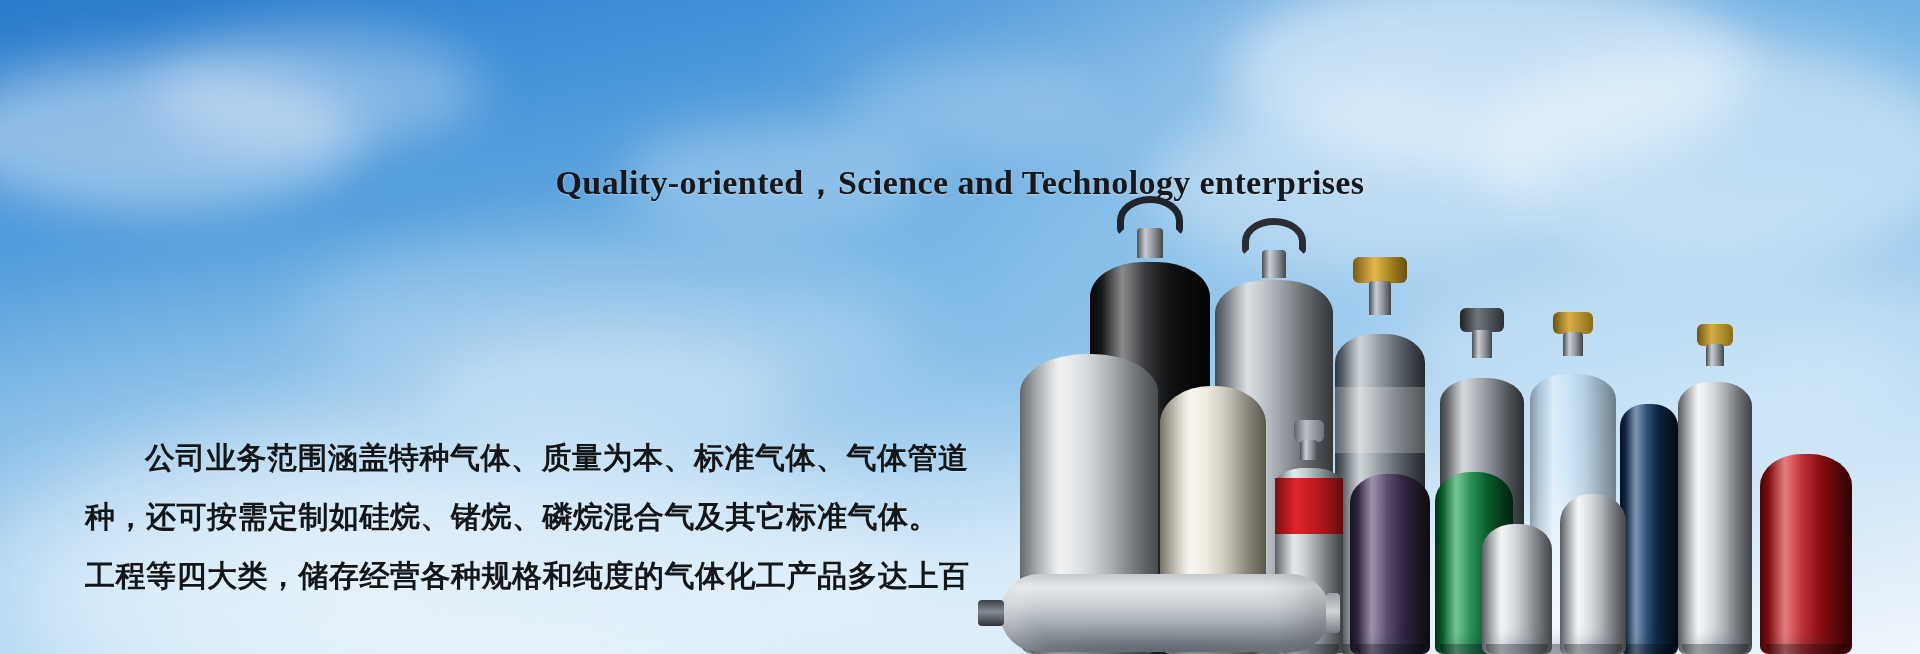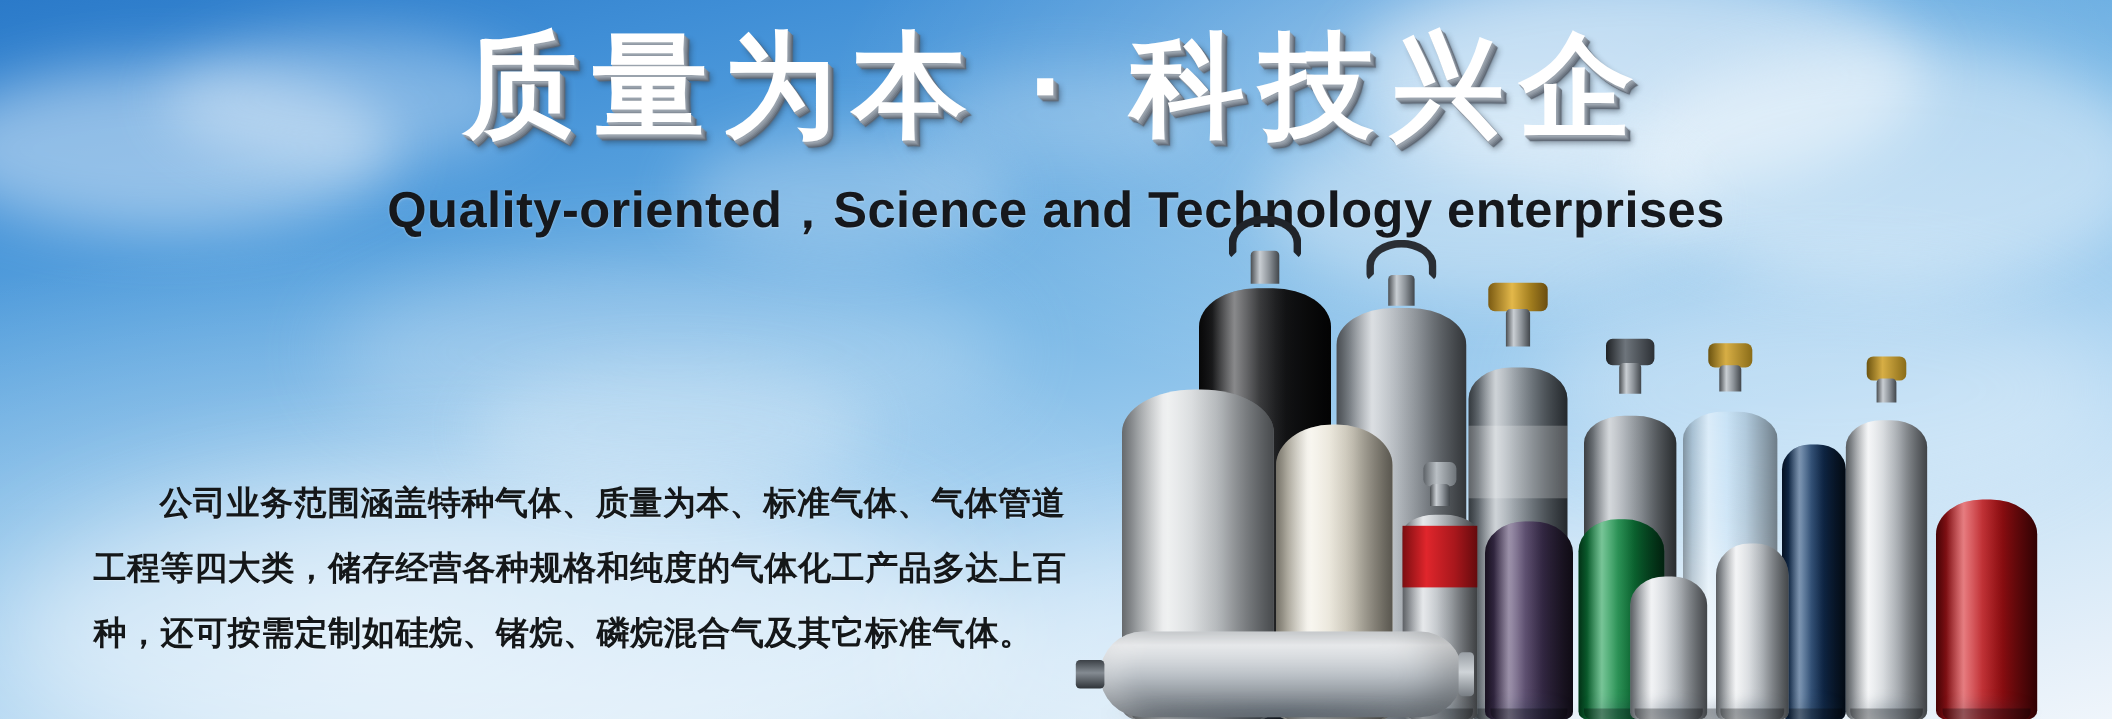--- a/index.html
+++ b/index.html
@@ -77,22 +77,22 @@
        5px 5px 1px #5d6672,
        6px 7px 6px rgba(25,35,48,.48);
   }
 
   
   .subtitle {
     position:absolute;
     left:0; right:0;
     top:160px;
     text-align:center;
-    font-family:Liberation Sans, sans-serif;
-    font-size:46px;
+    font-family:Liberation Serif, serif;
+    font-size:34px;
     font-weight:700;
     letter-spacing:0.4px;
     color:#16181c;
     white-space:nowrap;
     text-shadow:0 1px 2px rgba(255,255,255,.35);
   }
 
   
   .highlight-box {
     position:absolute;
@@ -233,29 +233,28 @@
   <div class="cloud c4"></div>
   <div class="cloud c5"></div>
   <div class="cloud c6"></div>
   <div class="cloud c7"></div>
   <div class="cloud c8"></div>
   <div class="cloud c9"></div>
   <div class="cloud c10"></div>
   <div class="cloud c11"></div>
   <div class="cloud c12"></div>
 
-  <div class="headline">质量为本 · 科技兴企</div>
 
   <div class="subtitle">Quality-oriented，Science and Technology enterprises</div>
 
 
   <div class="blurb">
     <span class="ln indent">公司业务范围涵盖特种气体、质量为本、标准气体、气体管道</span>
+    <span class="ln">种，还可按需定制如硅烷、锗烷、磷烷混合气及其它标准气体。</span>
     <span class="ln">工程等四大类，储存经营各种规格和纯度的气体化工产品多达上百</span>
-    <span class="ln">种，还可按需定制如硅烷、锗烷、磷烷混合气及其它标准气体。</span>
   </div>
 
   <div class="cylinders">
 
     <div class="cyl" style="left:-40px; width:120px; height:420px;">
       <div class="guard" style="width:66px; height:40px; top:-38px;"></div>
       <div class="neck" style="width:26px; height:30px; top:-6px;"></div>
       <div class="body" style="height:392px; background:linear-gradient(90deg,#0b0b0c,#3a3b3e 26%,#17181a 58%,#050506 100%);">
       </div>
       <div class="base"></div>

